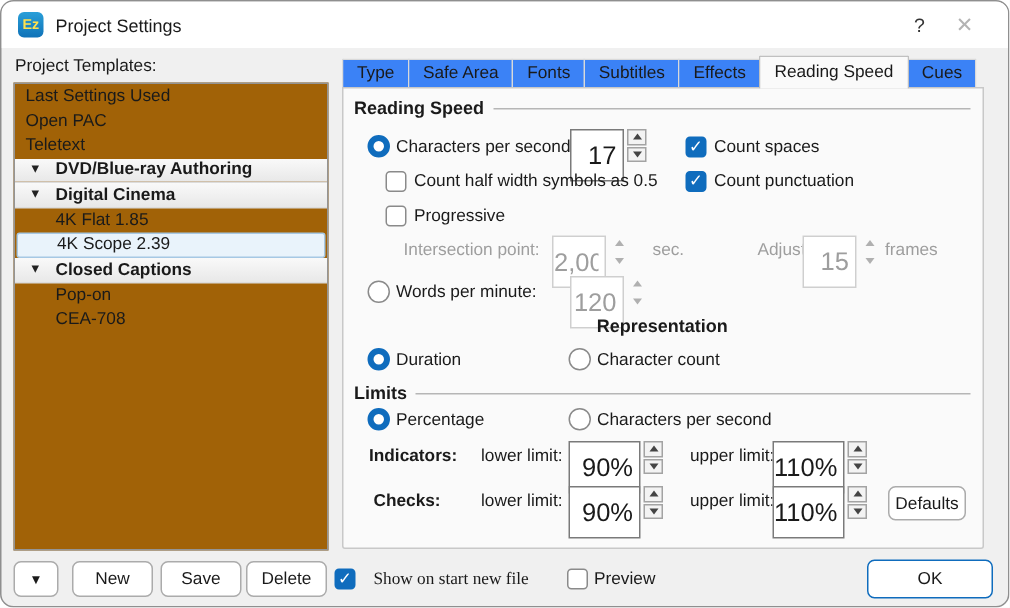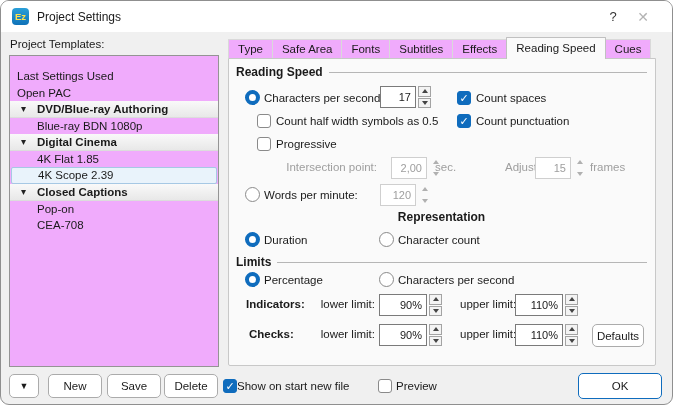--- a/index.html
+++ b/index.html
@@ -11,32 +11,32 @@
   .appicon{width:17px;height:17px;margin-left:11px;border-radius:4px;
      background:linear-gradient(#2a9fd8,#0f72b8);color:#ffe14d;font-weight:bold;font-size:9.5px;
      display:flex;align-items:center;justify-content:center;}
   .title{margin-left:8px;font-size:12px;}
   .tbsp{flex:1;}
   .tbbtn{width:30px;height:24px;display:flex;align-items:center;justify-content:center;font-size:13px;}
   .helpb{color:#333;}
   .closeb{color:#b3b3b3;font-size:14px;margin-right:14px;}
   
   .plbl{position:absolute;left:9px;top:37px;}
-  .listbox{position:absolute;left:8px;top:54px;width:210px;height:312px;background:#f0abfc;
-     border:1px solid #949494;padding-top:12px;overflow:hidden;}
+  .listbox{position:absolute;left:8px;top:54px;width:210px;height:312px;background:#a16207;
+     border:1px solid #949494;padding-top:0;overflow:hidden;}
   .li{height:16.5px;line-height:16.5px;padding-left:7px;white-space:nowrap;}
   .li.sub{padding-left:27px;}
   .li.cat{font-weight:bold;background:linear-gradient(#f9f9f9,#e8e8e8);border-bottom:1px solid #dcdcdc;
      padding-left:0;display:flex;align-items:center;}
   .caret{width:27px;text-align:center;font-size:10px;color:#222;}
   .li.sel{background:#e9f3fb;border:1px solid #a6c8e4;border-radius:2px;margin:0 1px;
      padding-left:26px;height:17px;line-height:15px;}
   
   .tabs{position:absolute;left:227px;top:36px;height:21px;display:flex;align-items:flex-end;z-index:3;}
-  .tab{height:19px;line-height:18px;padding:0 9px;background:#f0abfc;border:1px solid #d9d9d9;
+  .tab{height:19px;line-height:18px;padding:0 9px;background:#3b82f6;border:1px solid #d9d9d9;
      border-bottom:none;margin-right:-1px;border-radius:1px 1px 0 0;}
   .tab.active{height:22px;line-height:21px;background:#fafafa;border-color:#c0c0c0;margin-bottom:-1px;
      position:relative;z-index:4;}
   
   .page{position:absolute;left:227px;top:57px;width:428px;height:308px;background:#fafafa;
      border:1px solid #c8c8c8;border-radius:0 0 2px 2px;z-index:1;}
   .ghead{position:absolute;left:7px;right:8px;display:flex;align-items:center;gap:6px;}
   .ghead .gt{font-weight:bold;font-size:12px;white-space:nowrap;}
   .ghead .gline{flex:1;border-top:1px solid #b6b6b6;margin-top:1px;}
   .abs{position:absolute;white-space:nowrap;}
@@ -44,22 +44,22 @@
   .dis{color:#9e9e9e;}
   
   .radio{position:absolute;width:15px;height:15px;border-radius:50%;background:#fff;border:1px solid #8a8a8a;}
   .radio.on{border:4.5px solid #0f6cbd;}
   .cb{position:absolute;width:14px;height:14px;border-radius:3px;background:#fff;border:1px solid #8a8a8a;
      display:flex;align-items:center;justify-content:center;}
   .cb.on{background:#0f6cbd;border-color:#0f6cbd;}
   .cb .ck{color:#fff;font-size:11px;line-height:11px;}
   
   .spin{position:absolute;display:flex;height:22px;}
-  .fld{width:36px;height:22px;border:1px solid #7a7a7a;background:#fff;text-align:right;
-     padding:0 4px 0 0;font-size:11px;color:#1a1a1a;outline:none;}
+  .fld{width:36px;height:35px;border:1px solid #7a7a7a;background:#fff;text-align:right;
+     padding:0 4px 0 0;font-size:17px;color:#1a1a1a;outline:none;}
   .wide .fld{width:48px;}
   .sbtns{display:flex;flex-direction:column;margin-left:2px;width:13px;}
   .sb{flex:1;border:1px solid #a3a3a3;background:#f3f3f3;display:flex;align-items:center;justify-content:center;}
   .sb+.sb{margin-top:1px;}
   .tri-up{width:0;height:0;border-left:3.5px solid transparent;border-right:3.5px solid transparent;
      border-bottom:4px solid #444;}
   .tri-dn{width:0;height:0;border-left:3.5px solid transparent;border-right:3.5px solid transparent;
      border-top:4px solid #444;}
   .spin.off .fld{color:#9e9e9e;border-color:#cfcfcf;}
   .spin.off .sb{border:none;background:transparent;}
@@ -85,25 +85,25 @@
       </div>
     <div class="tbbtn closeb">
         <span>✕</span>
       </div>
   </div>
 
   <div class="plbl">Project Templates:</div>
   <div class="listbox">
     <div class="li"><span>Last Settings Used</span></div>
     <div class="li"><span>Open PAC</span></div>
+    <div class="li"><span>Teletext</span></div>
     <div class="li cat">
         <span class="caret">▾</span>
         <span>DVD/Blue-ray Authoring</span>
       </div>
-    <div class="li sub"><span>Blue-ray BDN 1080p</span></div>
     <div class="li cat">
         <span class="caret">▾</span>
         <span>Digital Cinema</span>
       </div>
     <div class="li sub"><span>4K Flat 1.85</span></div>
     <div class="li sub sel"><span>4K Scope 2.39</span></div>
     <div class="li cat">
         <span class="caret">▾</span>
         <span>Closed Captions</span>
       </div>
@@ -149,22 +149,22 @@
     <span class="cb" style="left:28px;top:55px;"></span>
     <span class="abs" style="left:47px;top:56px;">Count half width symbols as 0.5</span>
     <span class="cb on" style="left:228px;top:55px;">
         <span class="ck">✓</span>
       </span>
     <span class="abs" style="left:247px;top:56px;">Count punctuation</span>
 
     <span class="cb" style="left:28px;top:78px;"></span>
     <span class="abs" style="left:47px;top:79px;">Progressive</span>
 
-    <span class="abs dis" style="left:40px;top:102px;width:108px;text-align:right;">Intersection point:</span>
-    <span class="spin off" style="left:162px;top:98px;">
+    <span class="abs dis" style="left:40px;top:102px;width:108px;">Intersection point:</span>
+    <span class="spin off" style="left:139px;top:98px;">
       <input class="fld" value="2,00" style="">
       <span class="sbtns">
         <span class="sb">
             <i class="tri-up"></i>
           </span>
         <span class="sb">
             <i class="tri-dn"></i>
           </span>
       </span>
     </span>
@@ -272,19 +272,19 @@
   <div class="btn" style="left:8px;top:373px;width:30px;">
       <span style="font-size:9px;">▼</span>
     </div>
   <div class="btn" style="left:106px;top:373px;width:54px;">Save</div>
   <div class="btn" style="left:47px;top:373px;width:54px;">New</div>
   <div class="btn" style="left:163px;top:373px;width:54px;">Delete</div>
 
   <span class="cb on" style="left:222px;top:378px;">
       <span class="ck">✓</span>
     </span>
-  <span class="abs" style="left:236px;top:379px;">Show on start new file</span>
+  <span class="abs" style="left:248px;top:379px;font-family:Liberation Serif, serif;">Show on start new file</span>
   <span class="cb" style="left:377px;top:378px;"></span>
   <span class="abs" style="left:395px;top:379px;">Preview</span>
 
   <div class="btn okb" style="left:577px;top:372px;width:84px;">OK</div>
 
 </div>
 
 </body></html>

